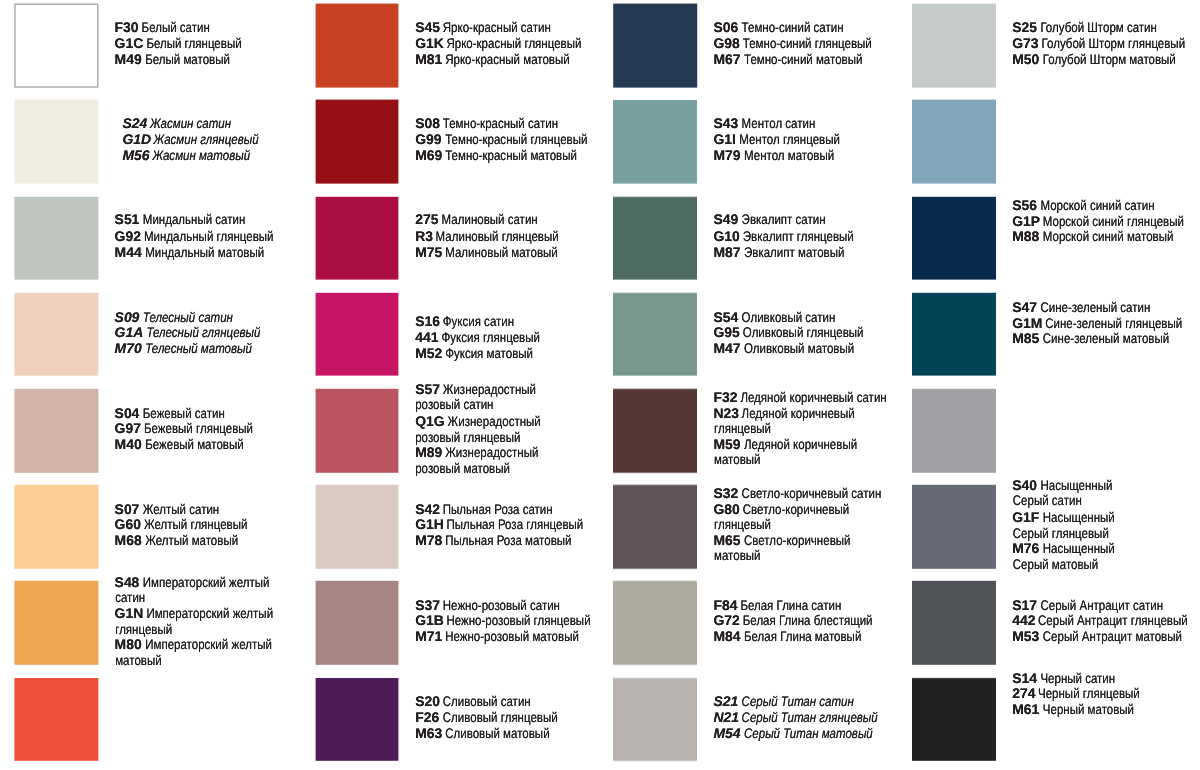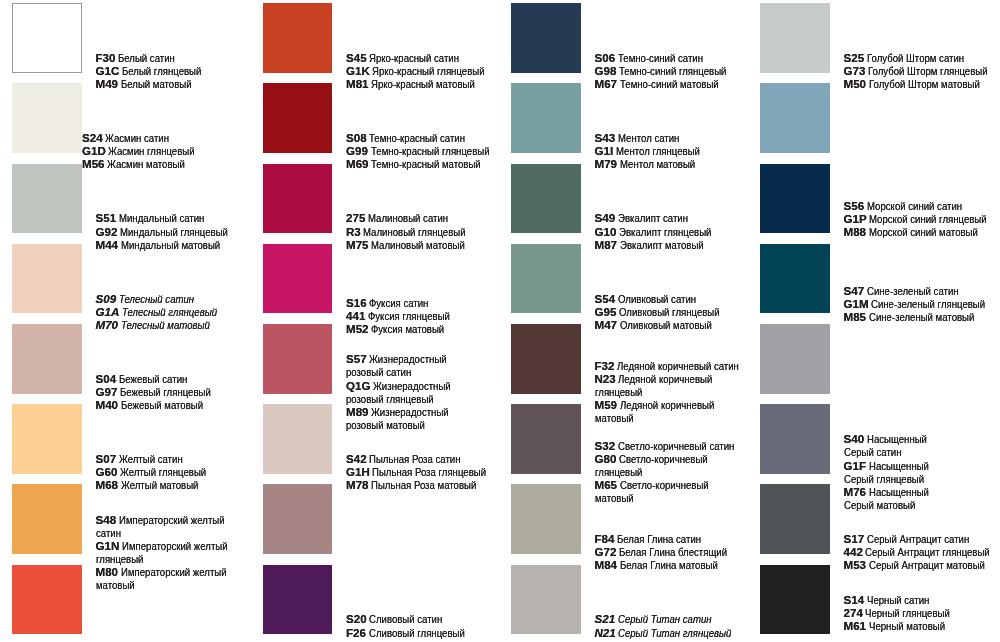--- a/index.html
+++ b/index.html
@@ -7,41 +7,41 @@
   body{
     width:1000px;height:642px;overflow:hidden;
     background:#FFFFFF;
     font-family:"Liberation Sans",sans-serif;
     color:#231F20;
     -webkit-font-smoothing:antialiased;
   }
   #chart{position:relative;width:1000px;height:642px;background:#FFFFFF;}
   .swatch{position:absolute;width:69.5px;height:69.5px;}
   .swatch.bordered{box-sizing:border-box;border:1px solid #989898;}
-  .label{position:absolute;transform:translateZ(0);margin-top:34px;}
+  .label{position:absolute;transform:translateZ(0);}
   .ln{font-size:11.6px;height:13.12px;line-height:13.12px;white-space:nowrap;
       text-shadow:0 0 0.35px #231F20;}
   .ln .code{font-weight:700;margin-right:2.6px;}
   .ln .nm{display:inline-block;transform:scaleX(0.828);transform-origin:left top;}
 </style>
 </head>
 <body>
 
 <div id="chart">
   <div class="swatch bordered" style="left: 12px; top: 3px; width: 69.5px; height: 69.5px; background: rgb(255, 255, 255);"></div>
   <div class="label" style="left: 95.5px; top: 16.97px;">
   <div class="ln"><span class="code">F30</span><span class="nm">Белый сатин</span></div>
 
   <div class="ln"><span class="code">G1C</span><span class="nm">Белый глянцевый</span></div>
 
   <div class="ln"><span class="code">M49</span><span class="nm">Белый матовый</span></div>
 </div>
 
   <div class="swatch" style="left: 12px; top: 83px; width: 69.5px; height: 69.5px; background: rgb(239, 237, 226);"></div>
-  <div class="label" style="left: 82px; top: 96.97px;">
+  <div class="label" style="left: 102px; top: 96.97px; font-style: italic;">
   <div class="ln"><span class="code">S24</span><span class="nm">Жасмин сатин</span></div>
 
   <div class="ln"><span class="code">G1D</span><span class="nm">Жасмин глянцевый</span></div>
 
   <div class="ln"><span class="code">M56</span><span class="nm">Жасмин матовый</span></div>
 </div>
 
   <div class="swatch" style="left: 12px; top: 163.5px; width: 69.5px; height: 69.5px; background: rgb(190, 197, 190);"></div>
   <div class="label" style="left: 95.5px; top: 177.47px;">
   <div class="ln"><span class="code">S51</span><span class="nm">Миндальный сатин</span></div>
@@ -149,20 +149,27 @@
   <div class="swatch" style="left: 262.5px; top: 404px; width: 69.5px; height: 69.5px; background: rgb(217, 201, 193);"></div>
   <div class="label" style="left: 346px; top: 417.97px;">
   <div class="ln"><span class="code">S42</span><span class="nm">Пыльная Роза сатин</span></div>
 
   <div class="ln"><span class="code">G1H</span><span class="nm">Пыльная Роза глянцевый</span></div>
 
   <div class="ln"><span class="code">M78</span><span class="nm">Пыльная Роза матовый</span></div>
 </div>
 
   <div class="swatch" style="left: 262.5px; top: 484.3px; width: 69.5px; height: 69.5px; background: rgb(167, 133, 133);"></div>
+  <div class="label" style="left: 346px; top: 498.27px;">
+  <div class="ln"><span class="code">S37</span><span class="nm">Нежно-розовый сатин</span></div>
+
+  <div class="ln"><span class="code">G1B</span><span class="nm">Нежно-розовый глянцевый</span></div>
+
+  <div class="ln"><span class="code">M71</span><span class="nm">Нежно-розовый матовый</span></div>
+</div>
 
   <div class="swatch" style="left: 262.5px; top: 564.5px; width: 69.5px; height: 69.5px; background: rgb(78, 26, 88);"></div>
   <div class="label" style="left: 346px; top: 578.47px;">
   <div class="ln"><span class="code">S20</span><span class="nm">Сливовый сатин</span></div>
 
   <div class="ln"><span class="code">F26</span><span class="nm">Сливовый глянцевый</span></div>
 
   <div class="ln"><span class="code">M63</span><span class="nm">Сливовый матовый</span></div>
 </div>
 

